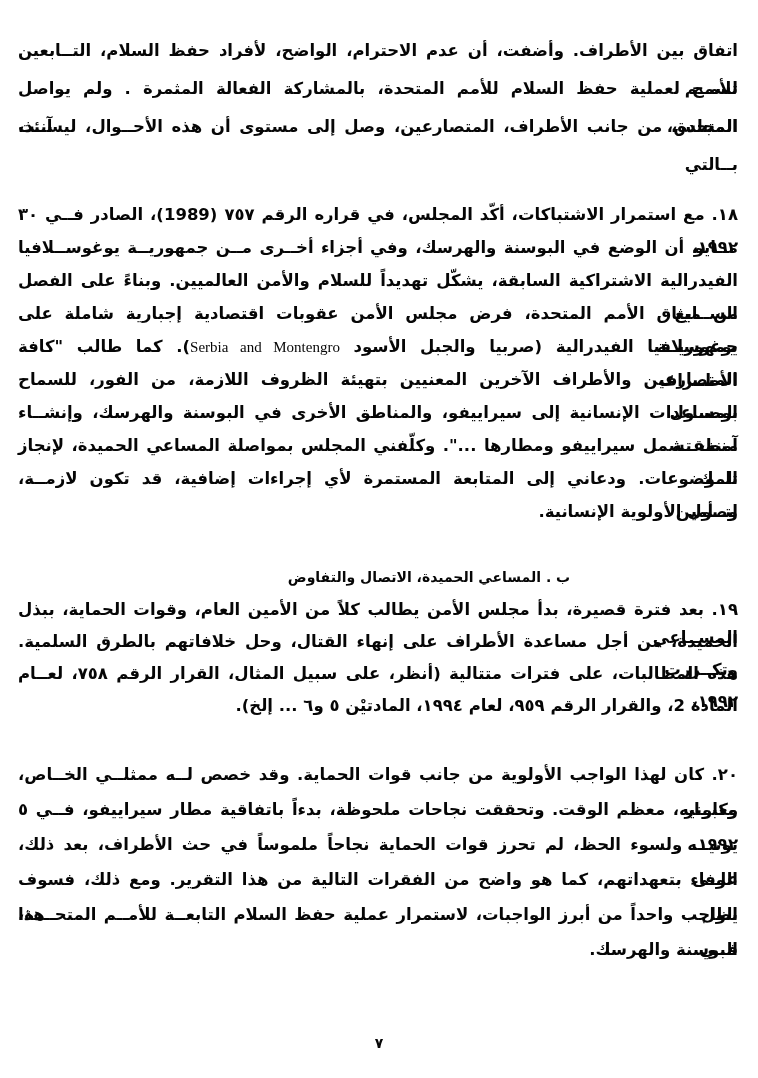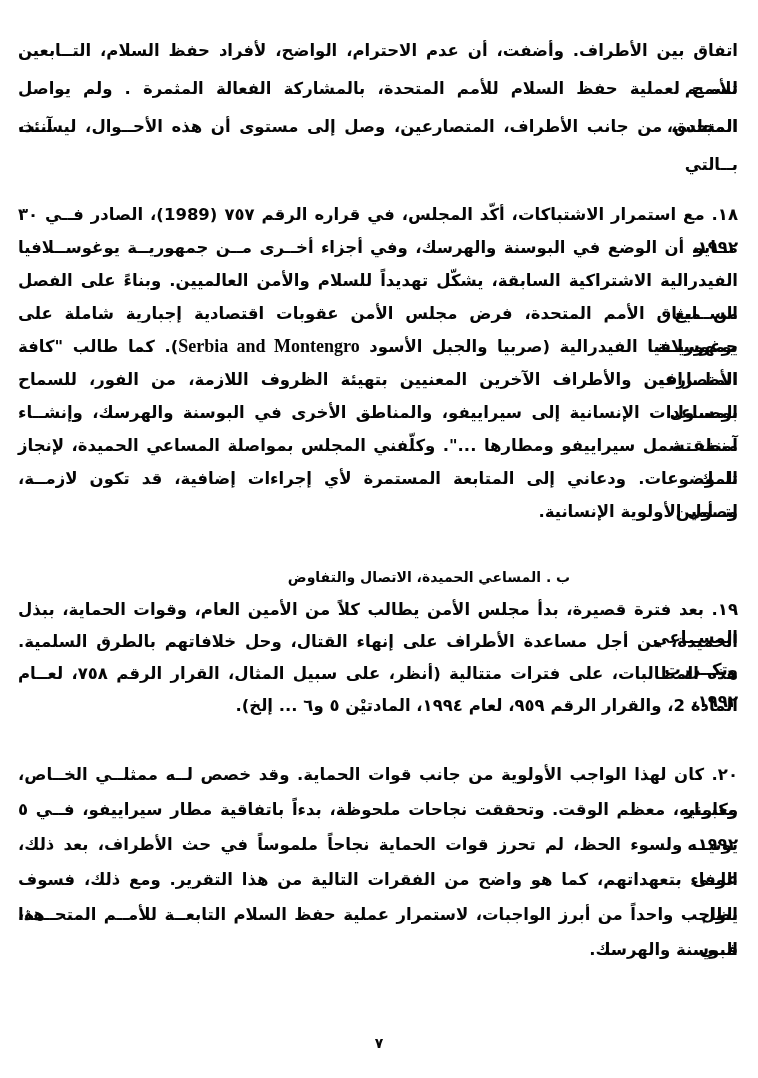--- a/index.html
+++ b/index.html
@@ -29,22 +29,22 @@
   .p19 .line     { height:32px; line-height:28px; }
   .p20           { top:757px; }
   .p20 .line     { height:35px; line-height:35px; }
   .line.last { text-align-last:right; }
   .heading {
     position:absolute; top:561px; left:120px; right:20px;
     text-align:center; font-size:14px; height:32px; line-height:32px;
   }
   .latin {
     font-family:"Liberation Serif", serif;
-    font-weight:bold;
-    font-size:18px;
+    font-weight:normal;
+    font-size:15px;
   }
   .pagenum {
     position:absolute; top:1033px; left:0; right:0;
     text-align:center; font-size:14px; height:20px; line-height:20px;
   }
 </style>
 </head>
 <body>
 
 <div class="page">

